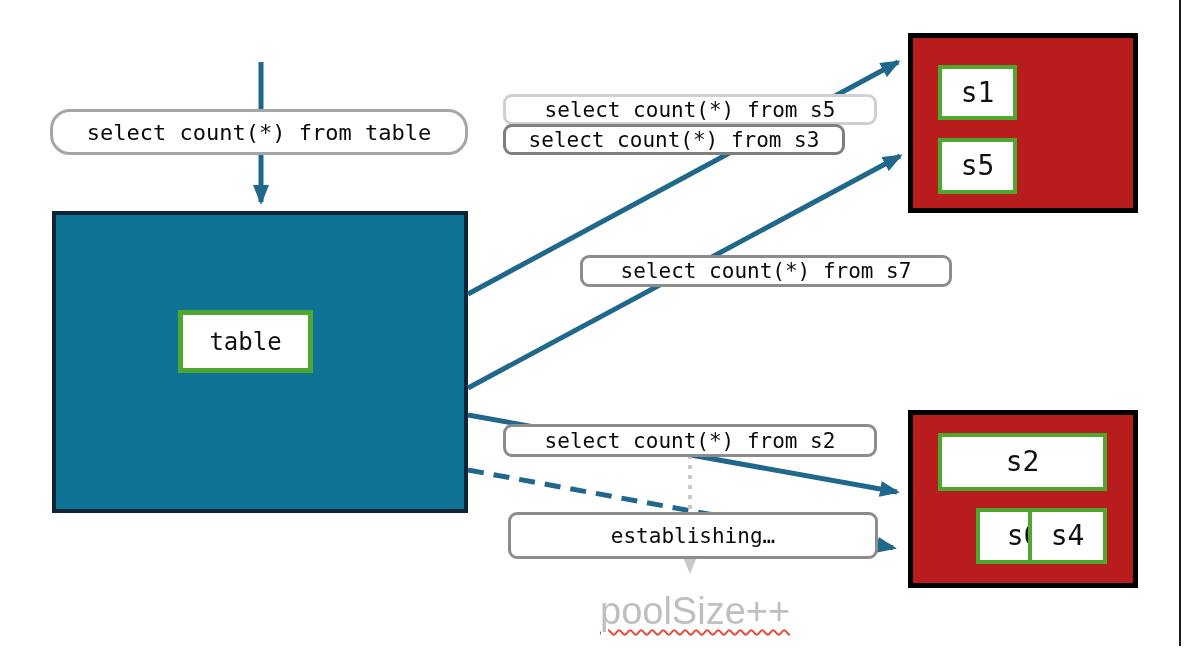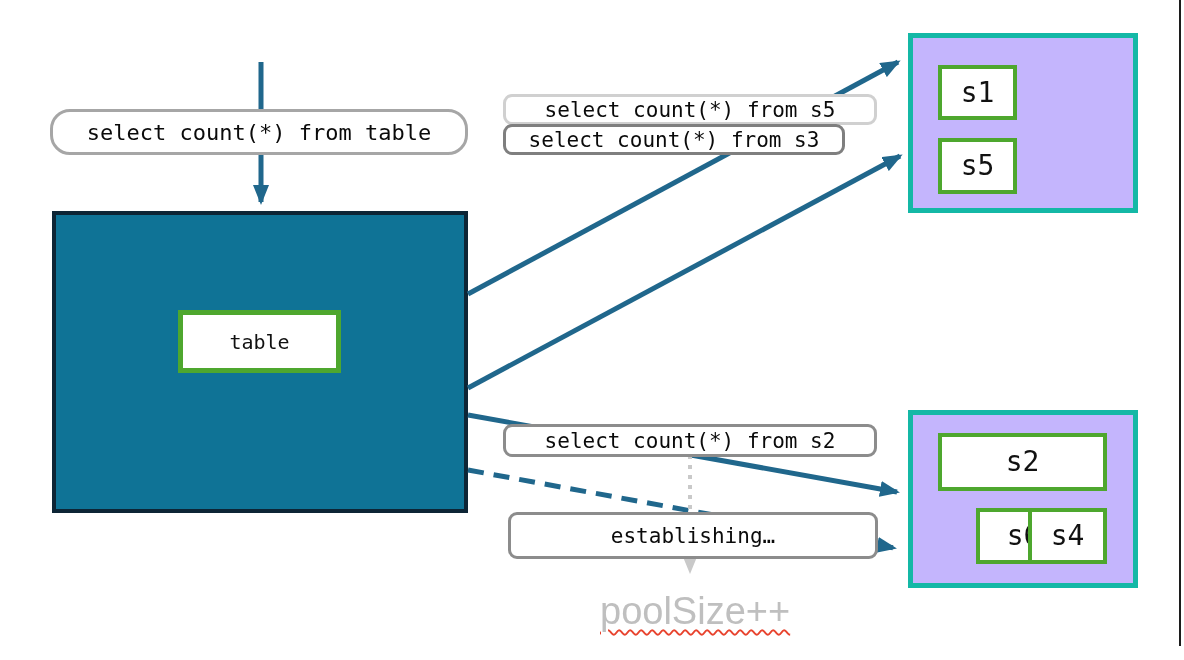--- a/index.html
+++ b/index.html
@@ -2,30 +2,30 @@
 <html><head>
 <meta charset="utf-8">
 <style>
   html,body{margin:0;padding:0;background:#fff;}
   .canvas{
     position:relative;width:1184px;height:660px;background:#ffffff;overflow:hidden;
     font-family:"DejaVu Sans Mono","Liberation Mono",monospace;
   }
   .edge-line{position:absolute;left:1179px;top:0;width:2px;height:646px;background:#1c1c1c;z-index:1;}
   .node{position:absolute;background:#0F7396;border:4px solid #0D2535;box-sizing:border-box;z-index:4;}
-  .group{position:absolute;background:#c4b5fd;border:5px solid #14b8a6;box-sizing:border-box;z-index:4;}
+  .group{position:absolute;background:#b91c1c;border:5px solid #000000;box-sizing:border-box;z-index:4;}
   .cell{
     position:absolute;background:#ffffff;border:4px solid #4EA72E;box-sizing:border-box;
     display:flex;align-items:center;justify-content:center;
     font-size:28px;color:#111;line-height:1;
   }
   .table-inner{
-    position:absolute;left:122px;top:95px;width:163px;height:63px;
+    position:absolute;left:122px;top:95px;width:135px;height:63px;
     background:#fff;border:5px solid #4EA72E;box-sizing:border-box;
-    display:flex;align-items:center;justify-content:center;font-size:20px;color:#111;
+    display:flex;align-items:center;justify-content:center;font-size:24px;color:#111;
   }
   .pill{
     position:absolute;background:#ffffff;border-radius:9px;box-sizing:border-box;
     display:flex;align-items:center;justify-content:center;
     font-size:21px;color:#0a0a0a;white-space:nowrap;z-index:10;
   }
   .pill.main{border:3px solid #a6a6a6;border-radius:20px;font-size:22px;}
   .pill.light{border:3px solid #d0d0d0;}
   .pill.dark{border:3px solid #7f7f7f;}
   .pill.mid{border:3px solid #8c8c8c;}
@@ -81,20 +81,21 @@
 
     <path d="M690,455 L690,570" stroke="#c9c9c9" stroke-width="4" fill="none" stroke-dasharray="4 6" marker-end="url(#ah-gray)"></path>
   </svg>
 
   <div class="pill main" style="left:50px;top:109px;width:418px;height:46px;">select count(*) from table</div>
 
   <div class="pill light" style="left:503px;top:94px;width:374px;height:31px;">select count(*) from s5</div>
 
   <div class="pill dark" style="left:503px;top:124px;width:342px;height:31px;">select count(*) from s3</div>
 
+  <div class="pill mid" style="left:580px;top:255px;width:372px;height:32px;">select count(*) from s7</div>
 
   <div class="pill mid" style="left:503px;top:424px;width:374px;height:33px;">select count(*) from s2</div>
 
   <div class="pill mid" style="left:508px;top:512px;width:370px;height:47px;">establishing…</div>
 
   <div class="poolsize">poolSize++</div>
 
 </div>
 
 </body></html>

